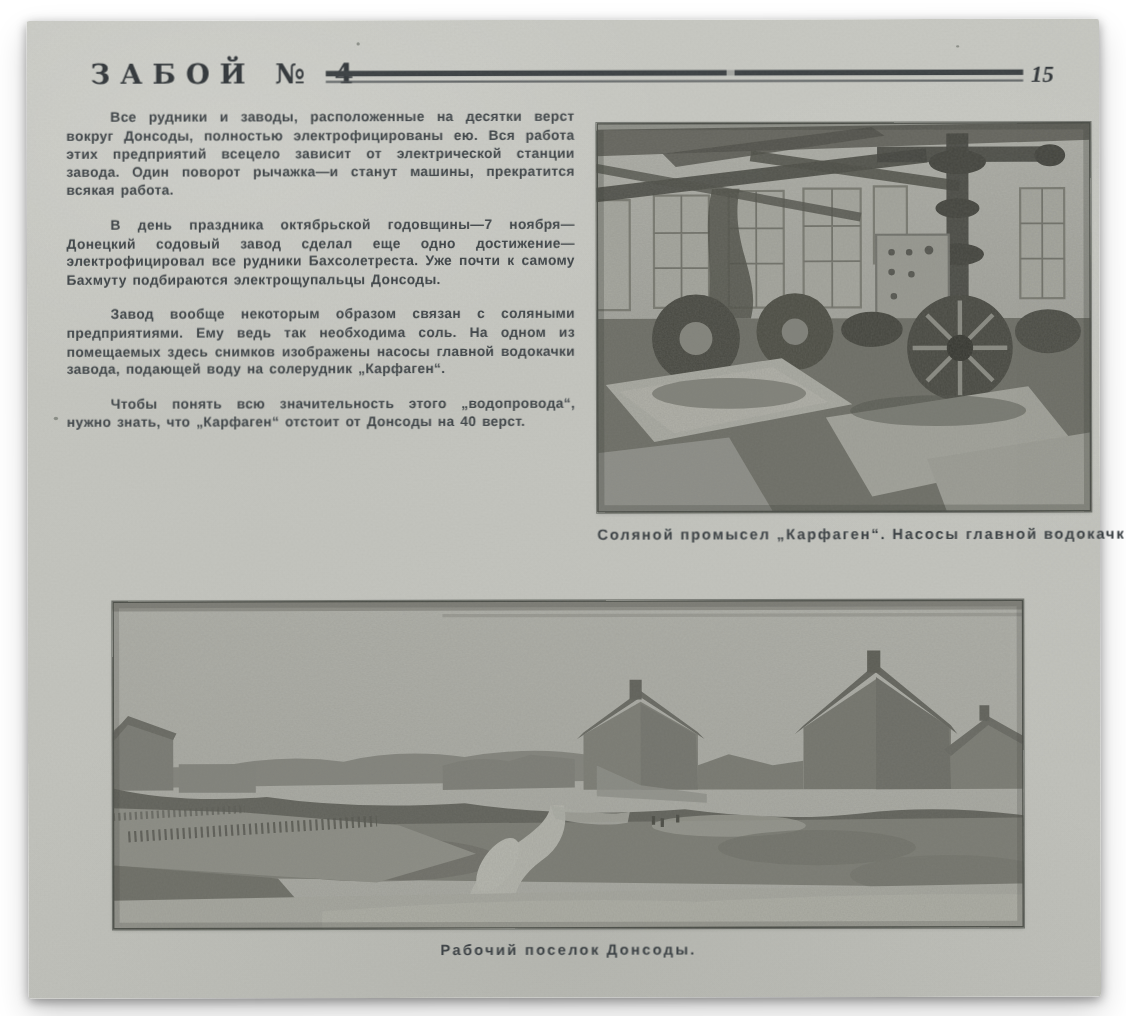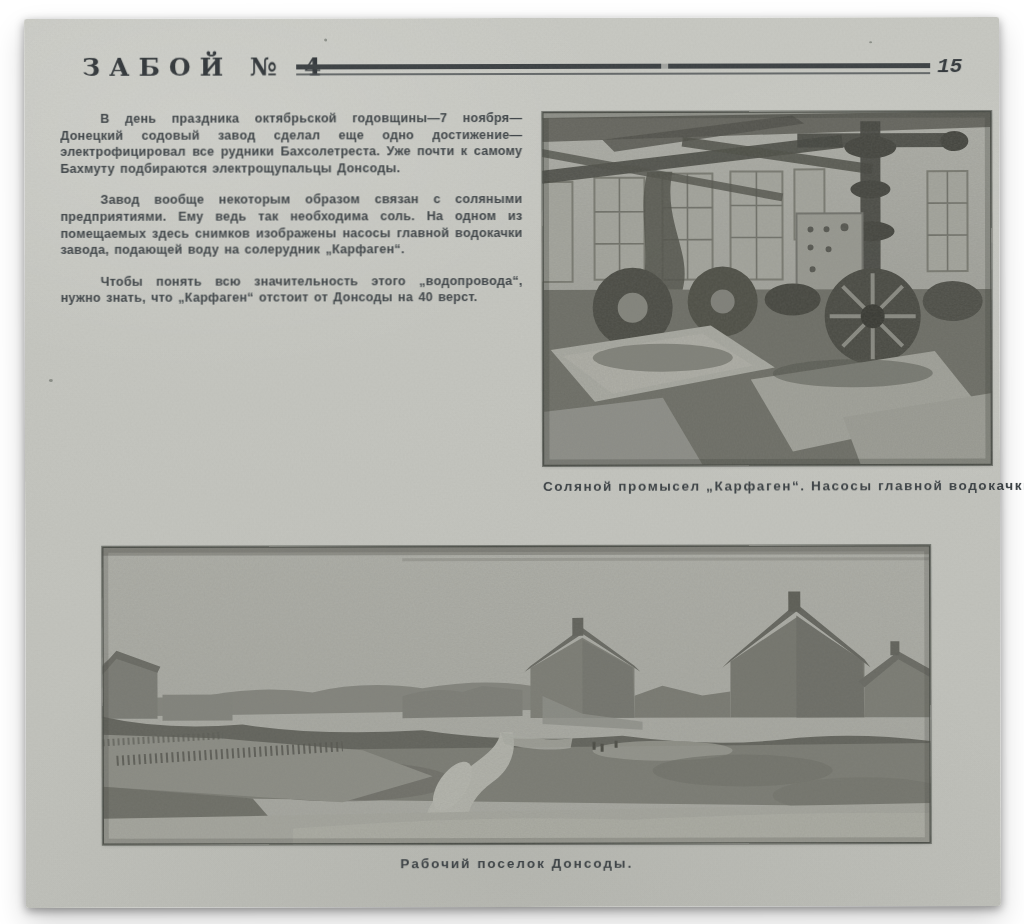--- a/index.html
+++ b/index.html
@@ -32,21 +32,21 @@
   }
   .header-rule{position:absolute;left:272px;top:46px;width:634px;}
   .header-rule .thick{
     height:5px;
     background:linear-gradient(90deg, #3a3f42 0 57.5%, rgba(58,63,66,.25) 57.5% 58.6%, #3a3f42 58.6% 100%);
     filter:blur(.25px);
   }
   .header-rule .thin{height:2px;margin-top:4px;background:#4a4f52;opacity:.8;filter:blur(.3px);}
   .page-number{
     position:absolute;left:913px;top:38px;
-    font-family:Liberation Mono, monospace;
+    font-family:Liberation Serif, serif;
     font-style:italic;font-weight:700;font-size:21px;color:#31363a;filter:blur(.25px);
   }
 
   
   .article-col{
     position:absolute;left:36px;top:80px;width:462px;
     color:var(--ink);
     font-size:12.6px;line-height:16.6px;font-weight:700;
     letter-spacing:.25px;word-spacing:1.5px;
     text-align:justify;filter:blur(.32px);
@@ -75,20 +75,21 @@
   <div class="page">
 
     <div class="masthead">ЗАБОЙ № 4</div>
     <div class="header-rule">
       <div class="thick"></div>
       <div class="thin"></div>
     </div>
     <div class="page-number">15</div>
 
     <div class="article-col">
+      <p>Все рудники и заводы, расположенные на десятки верст вокруг Донсоды, полностью электрофицированы ею. Вся работа этих предприятий всецело зависит от электрической станции завода. Один поворот рычажка—и станут машины, прекратится всякая работа.</p>
       <p class="gap">В день праздника октябрьской годовщины—7 ноября—Донецкий содовый завод сделал еще одно достижение—электрофицировал все рудники Бахсолетреста. Уже почти к самому Бахмуту подбираются электрощупальцы Донсоды.</p>
       <p class="gap">Завод вообще некоторым образом связан с соляными предприятиями. Ему ведь так необходима соль. На одном из помещаемых здесь снимков изображены насосы главной водокачки завода, подающей воду на солерудник „Карфаген“.</p>
       <p>Чтобы понять всю значительность этого „водопровода“, нужно знать, что „Карфаген“ отстоит от Донсоды на 40 верст.</p>
     </div>
 
     <figure class="fig-pumps">
       <svg class="photo-frame" viewBox="0 0 449 354" width="449" height="354" xmlns="http://www.w3.org/2000/svg">
         <defs>
           <linearGradient id="p1bg" x1="0" y1="0" x2="0" y2="1">
             <stop offset="0" stop-color="#b4b5ae"></stop>

